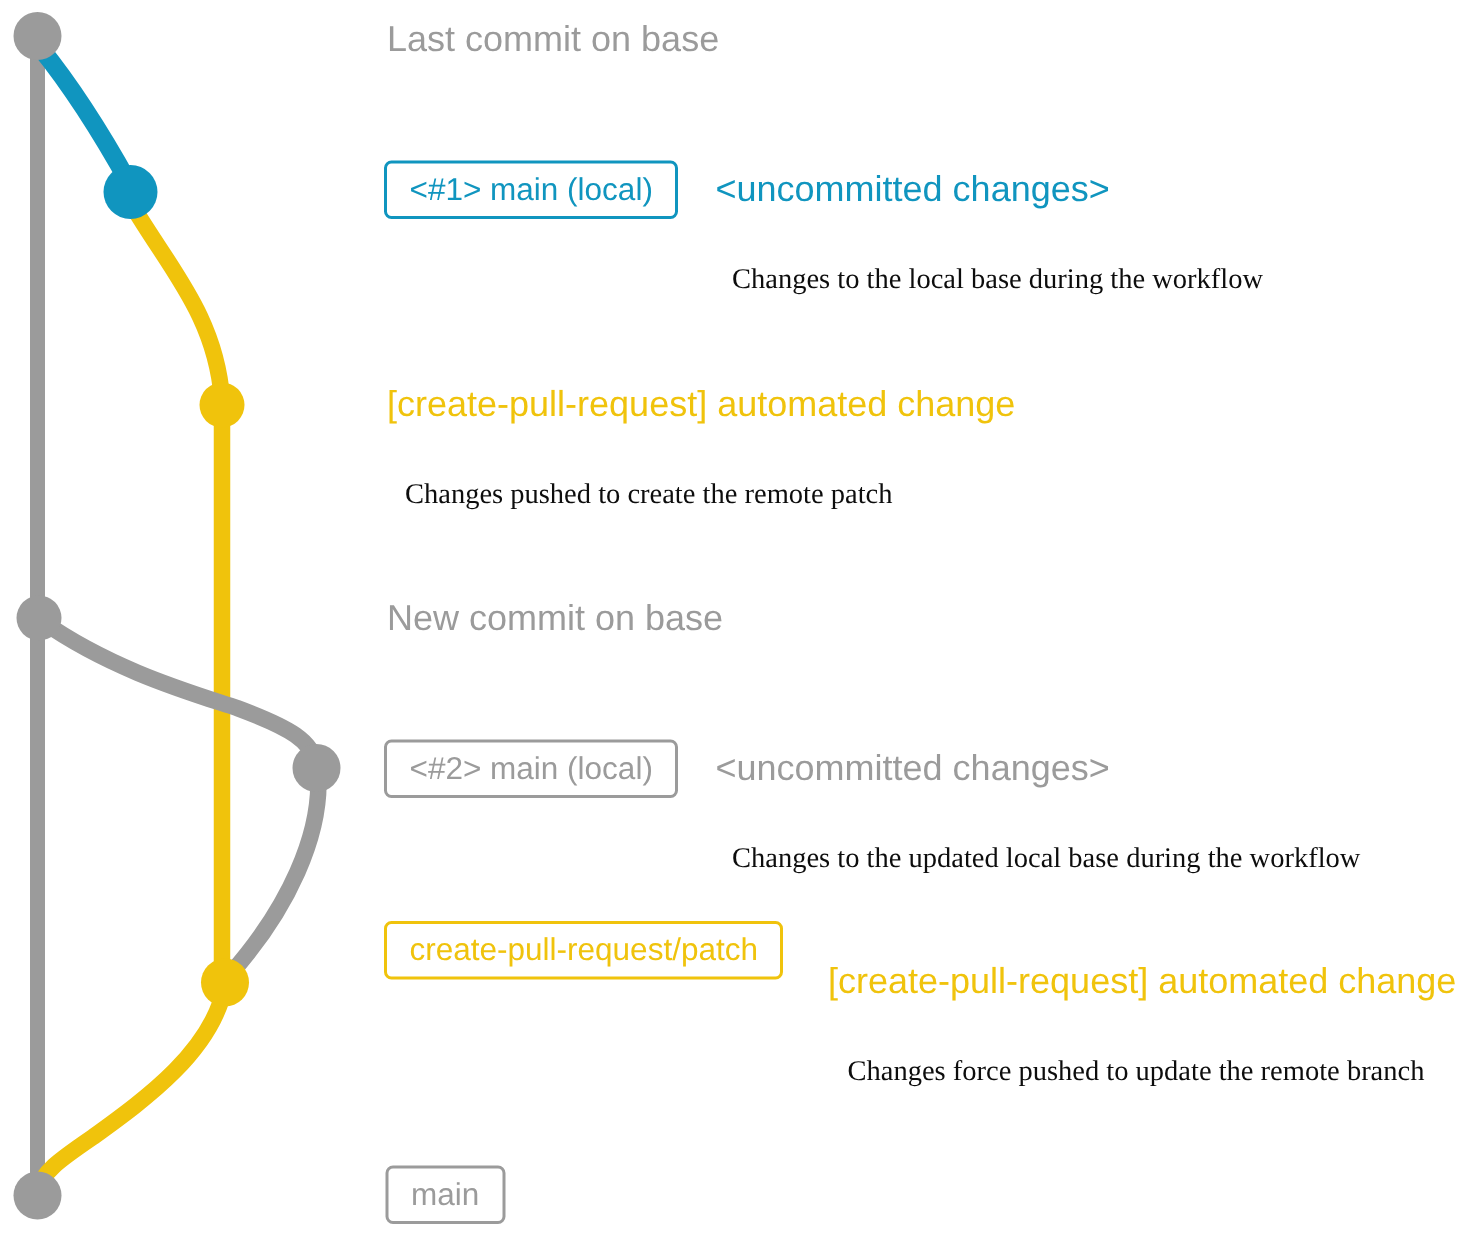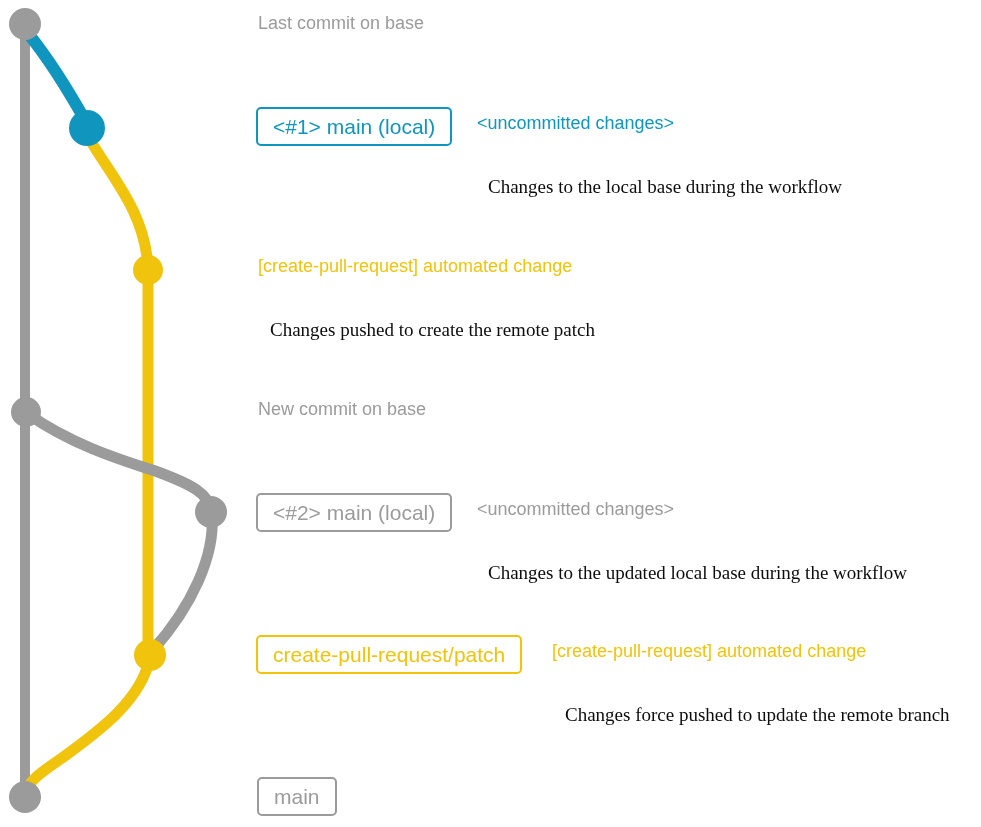--- a/index.html
+++ b/index.html
@@ -24,21 +24,21 @@
   .e.gray { stroke: var(--c-gray); }
   .e.blue { stroke: var(--c-blue); }
   .e.yellow { stroke: var(--c-yellow); }
   .n { stroke: none; }
   .n.gray { fill: var(--c-gray); }
   .n.blue { fill: var(--c-blue); }
   .n.yellow { fill: var(--c-yellow); }
 
   .label {
     position: absolute;
-    font-size: 18px;
+    font-size: 24px;
     line-height: 1.2;
     white-space: nowrap;
   }
   .label.gray { color: var(--c-gray); }
   .label.blue { color: var(--c-blue); }
   .label.yellow { color: var(--c-yellow); }
 
   .desc {
     position: absolute;
     font-family: "Liberation Serif", serif;
@@ -101,19 +101,19 @@
 
   <div class="label yellow" style="left:258px; top:256px">[create-pull-request] automated change</div>
   <div class="desc" style="left:270px; top:288px">Changes pushed to create the remote patch</div>
 
   <div class="label gray" style="left:258px; top:399px">New commit on base</div>
 
   <span class="badge gray" style="left:256px; top:493px">&lt;#2&gt; main (local)</span>
   <div class="label gray" style="left:477px; top:499px">&lt;uncommitted changes&gt;</div>
   <div class="desc" style="left:488px; top:531px">Changes to the updated local base during the workflow</div>
 
-  <span class="badge yellow" style="left:256px; top:635px">create-pull-request/patch</span>
+  <span class="badge yellow" style="left:256px; top:614px">create-pull-request/patch</span>
   <div class="label yellow" style="left:552px; top:641px">[create-pull-request] automated change</div>
   <div class="desc" style="left:565px; top:673px">Changes force pushed to update the remote branch</div>
 
   <span class="badge gray" style="left:257px; top:777px">main</span>
 
 </div>
 
 </body></html>

